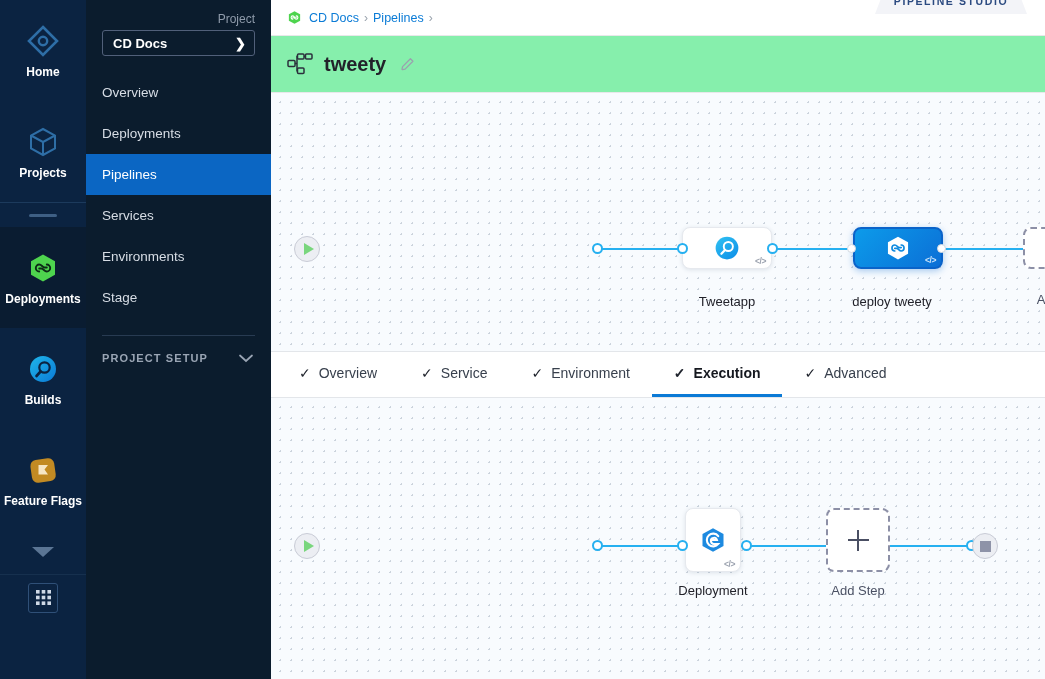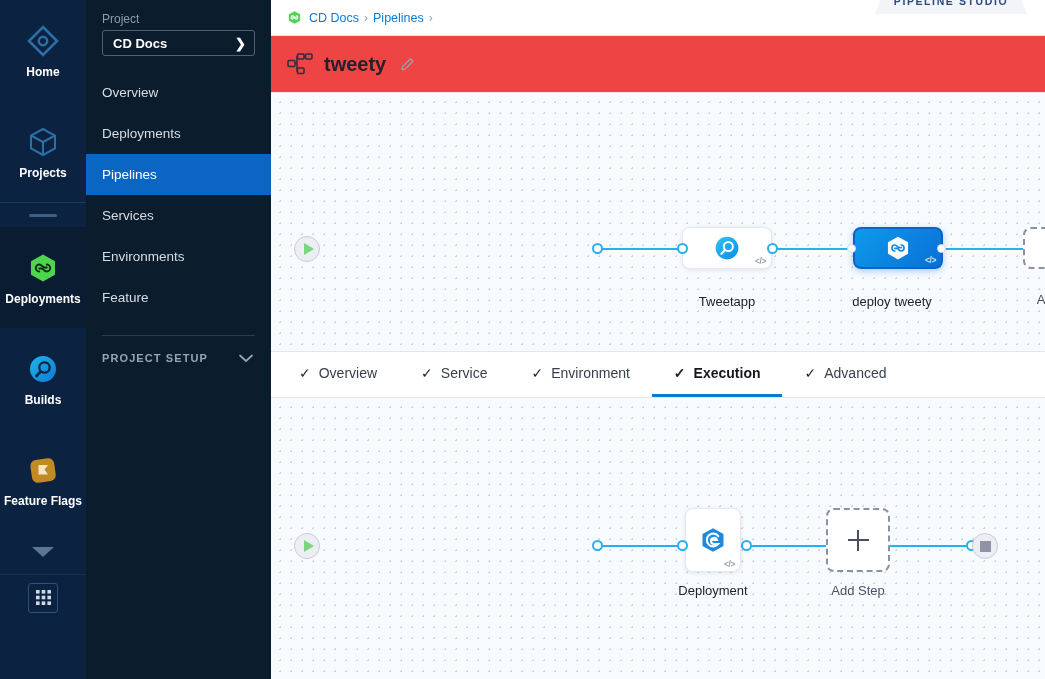--- a/index.html
+++ b/index.html
@@ -40,21 +40,21 @@
     display: flex; align-items: center; justify-content: center;
   }
 
   
   .projnav {
     width: 185px; height: 679px; flex: 0 0 185px;
     background: #0b1c2d;
     padding-top: 12px;
     position: relative;
   }
-  .proj-label { color: #8f9bab; font-size: 12px; padding: 0 16px 4px 16px; }
+  .proj-label { color: #8f9bab; font-size: 12px; padding: 0 16px 4px 16px; text-align: right; }
   .proj-select {
     margin: 0 16px; height: 26px;
     border: 1px solid #51607a; border-radius: 3px;
     display: flex; align-items: center; justify-content: space-between;
     padding: 0 8px 0 10px;
     color: #ffffff; font-size: 13px; font-weight: bold;
     cursor: pointer;
   }
   .proj-chevron { color: #ffffff; font-size: 13px; font-weight: bold; line-height: 1; }
   .nav-list { margin-top: 16px; }
@@ -92,21 +92,21 @@
     background: #f3f4f8;
     color: #2b4a80; font-size: 10.5px; font-weight: bold; letter-spacing: 1.6px;
     display: flex; align-items: center; justify-content: center;
     clip-path: polygon(10px 0, calc(100% - 10px) 0, 100% 100%, 0 100%);
   }
 
   
   .titlebar {
     height: 57px; border-bottom: 1px solid #e8e8ea;
     display: flex; align-items: center; padding-left: 16px;
-    background: #ef4444; position: relative;
+    background: #86efac; position: relative;
   }
   .pipe-icon { width: 26px; height: 22px; margin-right: 11px; }
   .pipe-title { font-size: 20px; font-weight: bold; color: #22222a; }
   .edit-icon { margin-left: 13px; width: 17px; height: 17px; cursor:pointer; }
 
   .seg {
     position: absolute; right: 16px; top: 58px;
     width: 120px; height: 19px;
     border: 1px solid #c9cdd6; border-radius: 10px;
     display: flex; background: #ffffff; overflow: hidden;
@@ -326,21 +326,21 @@
       <div class="nav-item active">
         <span>Pipelines</span>
         </div>
       <div class="nav-item">
         <span>Services</span>
         </div>
       <div class="nav-item">
         <span>Environments</span>
         </div>
       <div class="nav-item">
-        <span>Feature</span>
+        <span>Stage</span>
         </div>
     </div>
 
     <div class="nav-hr"></div>
 
     <div class="nav-setup">
       <span>PROJECT SETUP</span>
       <span>
         <svg width="14" height="9" viewBox="0 0 14 9">
             <path d="M1 1.5 L7 7 L13 1.5" fill="none" stroke="#9aa5b4" stroke-width="1.7" stroke-linecap="round"></path>

